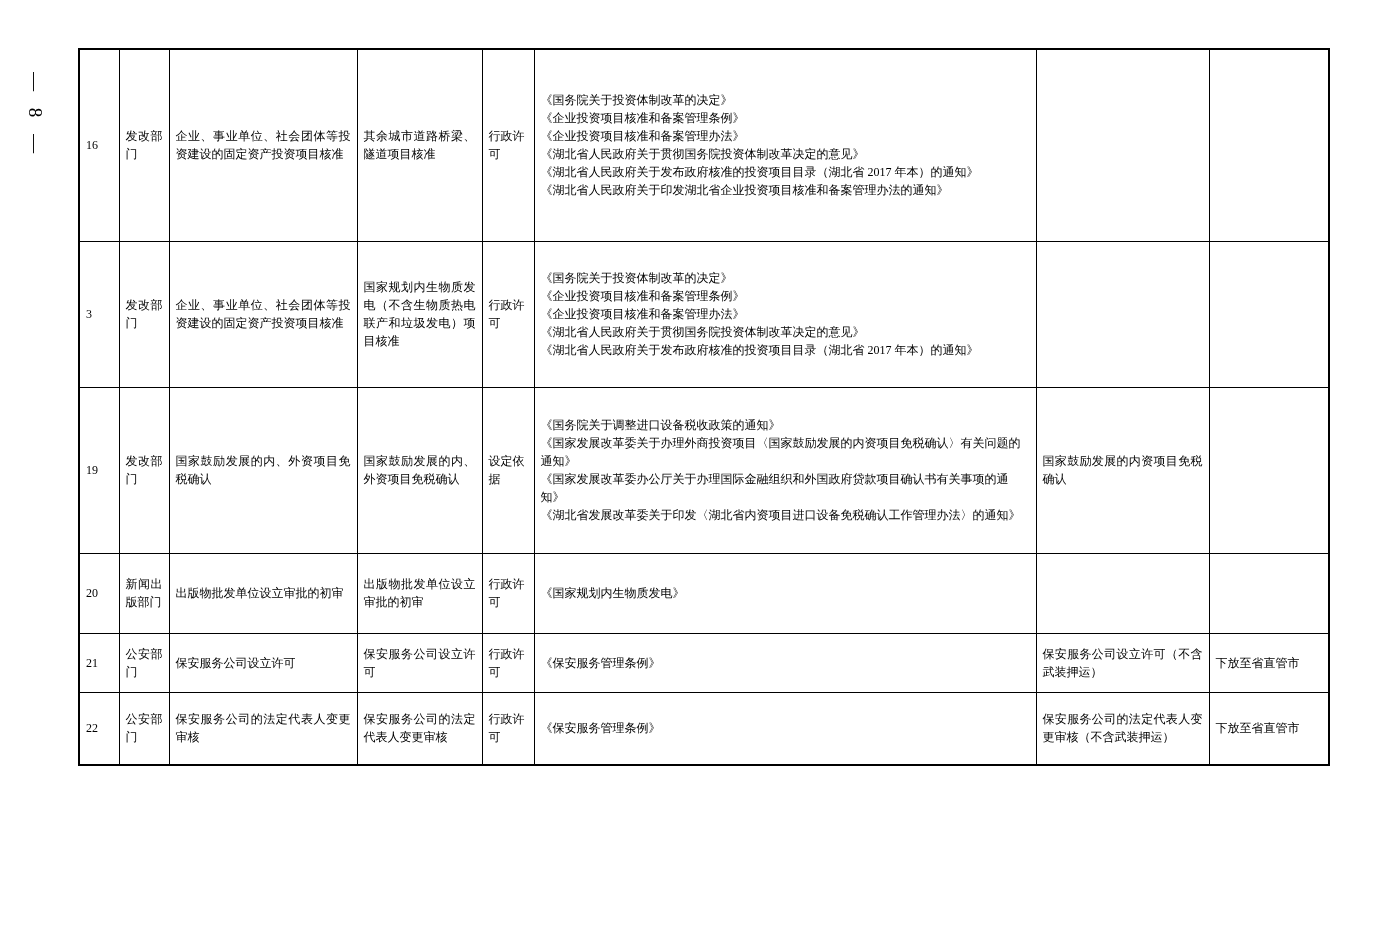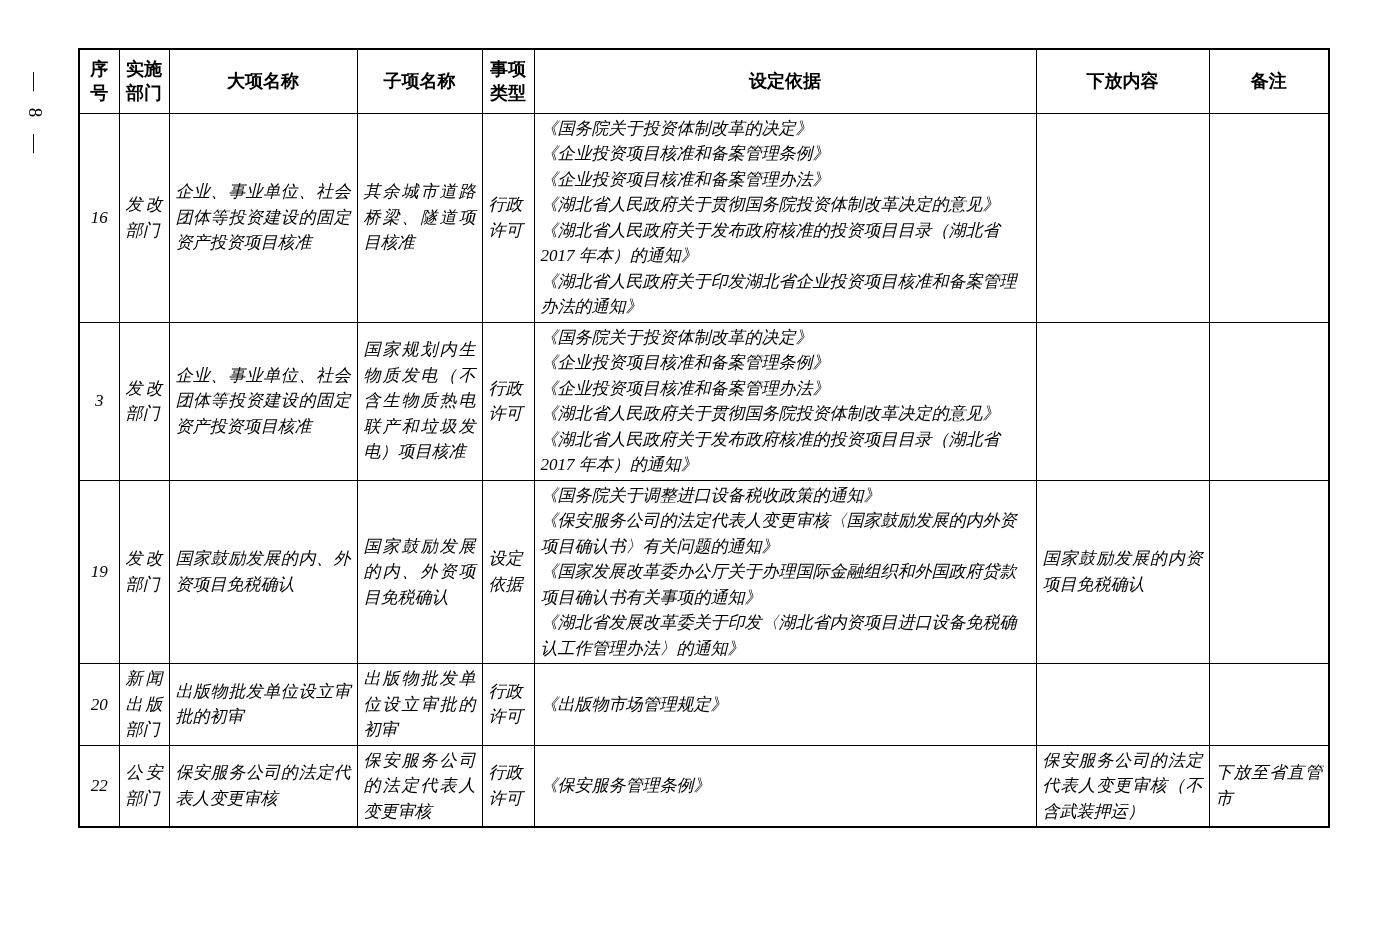--- a/index.html
+++ b/index.html
@@ -42,25 +42,24 @@
   }
   .doc-table{border:2px solid #000;}
   .doc-table th{
     font-family:"Liberation Sans","DejaVu Sans",sans-serif;
     font-weight:700;
     font-size:18px;
     text-align:center;
     line-height:1.35;
   }
   .doc-table td{
-    font-size:17px;
+    font-size:12px;
     line-height:1.5;
-    font-style:italic;
   }
-  .c-seq{text-align:center;}
+  .c-seq{text-align:left;}
   .c-type{}
   .c-dept,.c-major,.c-sub,.c-deleg,.c-remark{
     text-align:justify;
     text-justify:inter-character;
   }
   .c-basis{
     text-align:left;
     white-space:pre-line;
     line-height:1.42;
     padding:2px 4px;
@@ -78,30 +77,20 @@
       <col style="width:40px">
         <col style="width:50px">
         <col style="width:188px">
         <col style="width:125px">
       <col style="width:52px">
         <col style="width:502px">
         <col style="width:173px">
         <col style="width:120px">
     </colgroup>
     <tbody>
-        <tr style="height:64px">
-      <th>序号</th>
-      <th>实施部门</th>
-      <th>大项名称</th>
-      <th>子项名称</th>
-      <th>事项类型</th>
-      <th>设定依据</th>
-      <th>下放内容</th>
-      <th>备注</th>
-    </tr>
     <tr style="height:192px">
       <td class="c-seq">16</td>
       <td class="c-dept">发改部门</td>
       <td class="c-major">企业、事业单位、社会团体等投资建设的固定资产投资项目核准</td>
       <td class="c-sub">其余城市道路桥梁、隧道项目核准</td>
       <td class="c-type">行政许可</td>
       <td class="c-basis">《国务院关于投资体制改革的决定》
 《企业投资项目核准和备案管理条例》
 《企业投资项目核准和备案管理办法》
 《湖北省人民政府关于贯彻国务院投资体制改革决定的意见》
@@ -124,35 +113,45 @@
       <td class="c-deleg"></td>
       <td class="c-remark"></td>
     </tr>
     <tr style="height:166px">
       <td class="c-seq">19</td>
       <td class="c-dept">发改部门</td>
       <td class="c-major">国家鼓励发展的内、外资项目免税确认</td>
       <td class="c-sub">国家鼓励发展的内、外资项目免税确认</td>
       <td class="c-type">设定依据</td>
       <td class="c-basis">《国务院关于调整进口设备税收政策的通知》
-《保安服务公司的法定代表人变更审核〈国家鼓励发展的内外资项目确认书〉有关问题的通知》
+《国家发展改革委关于办理外商投资项目〈国家鼓励发展的内资项目免税确认〉有关问题的通知》
 《国家发展改革委办公厅关于办理国际金融组织和外国政府贷款项目确认书有关事项的通知》
 《湖北省发展改革委关于印发〈湖北省内资项目进口设备免税确认工作管理办法〉的通知》</td>
       <td class="c-deleg">国家鼓励发展的内资项目免税确认</td>
       <td class="c-remark"></td>
     </tr>
     <tr style="height:80px">
       <td class="c-seq">20</td>
       <td class="c-dept">新闻出版部门</td>
       <td class="c-major">出版物批发单位设立审批的初审</td>
       <td class="c-sub">出版物批发单位设立审批的初审</td>
       <td class="c-type">行政许可</td>
-      <td class="c-basis">《出版物市场管理规定》</td>
+      <td class="c-basis">《国家规划内生物质发电》</td>
       <td class="c-deleg"></td>
       <td class="c-remark"></td>
+    </tr>
+    <tr style="height:59px">
+      <td class="c-seq">21</td>
+      <td class="c-dept">公安部门</td>
+      <td class="c-major">保安服务公司设立许可</td>
+      <td class="c-sub">保安服务公司设立许可</td>
+      <td class="c-type">行政许可</td>
+      <td class="c-basis">《保安服务管理条例》</td>
+      <td class="c-deleg">保安服务公司设立许可（不含武装押运）</td>
+      <td class="c-remark">下放至省直管市</td>
     </tr>
     <tr style="height:73px">
       <td class="c-seq">22</td>
       <td class="c-dept">公安部门</td>
       <td class="c-major">保安服务公司的法定代表人变更审核</td>
       <td class="c-sub">保安服务公司的法定代表人变更审核</td>
       <td class="c-type">行政许可</td>
       <td class="c-basis">《保安服务管理条例》</td>
       <td class="c-deleg">保安服务公司的法定代表人变更审核（不含武装押运）</td>
       <td class="c-remark">下放至省直管市</td>

